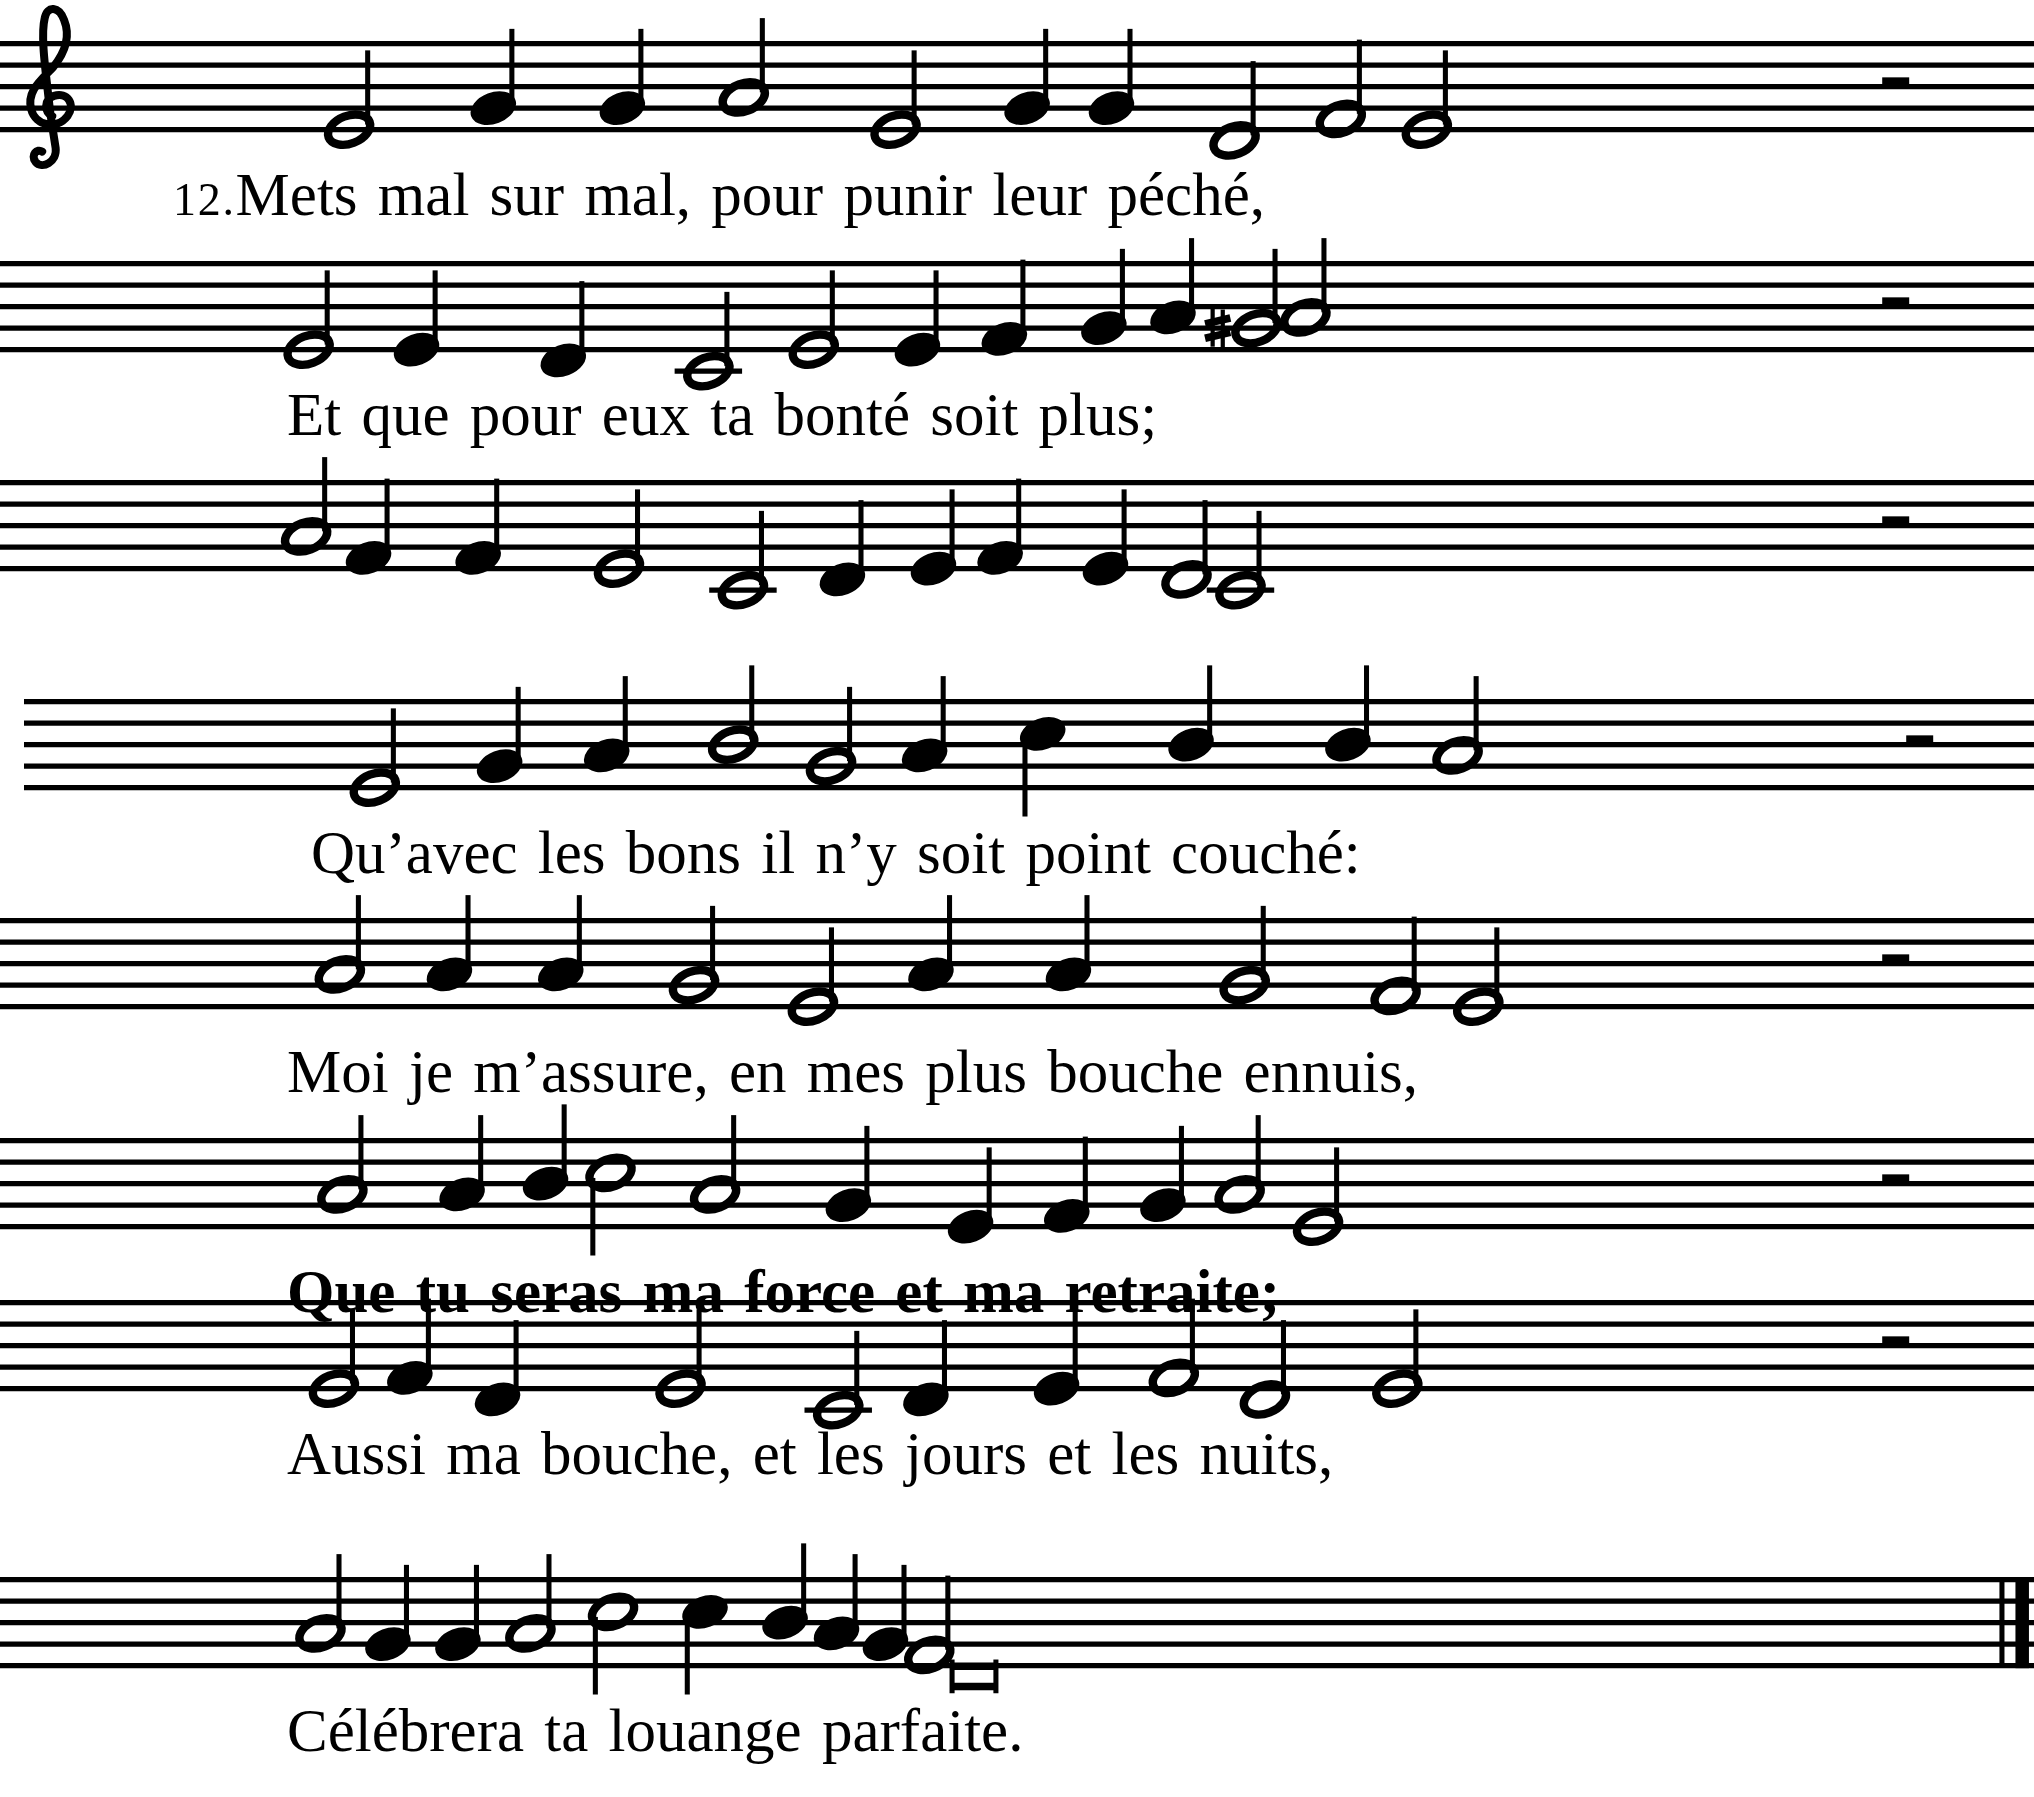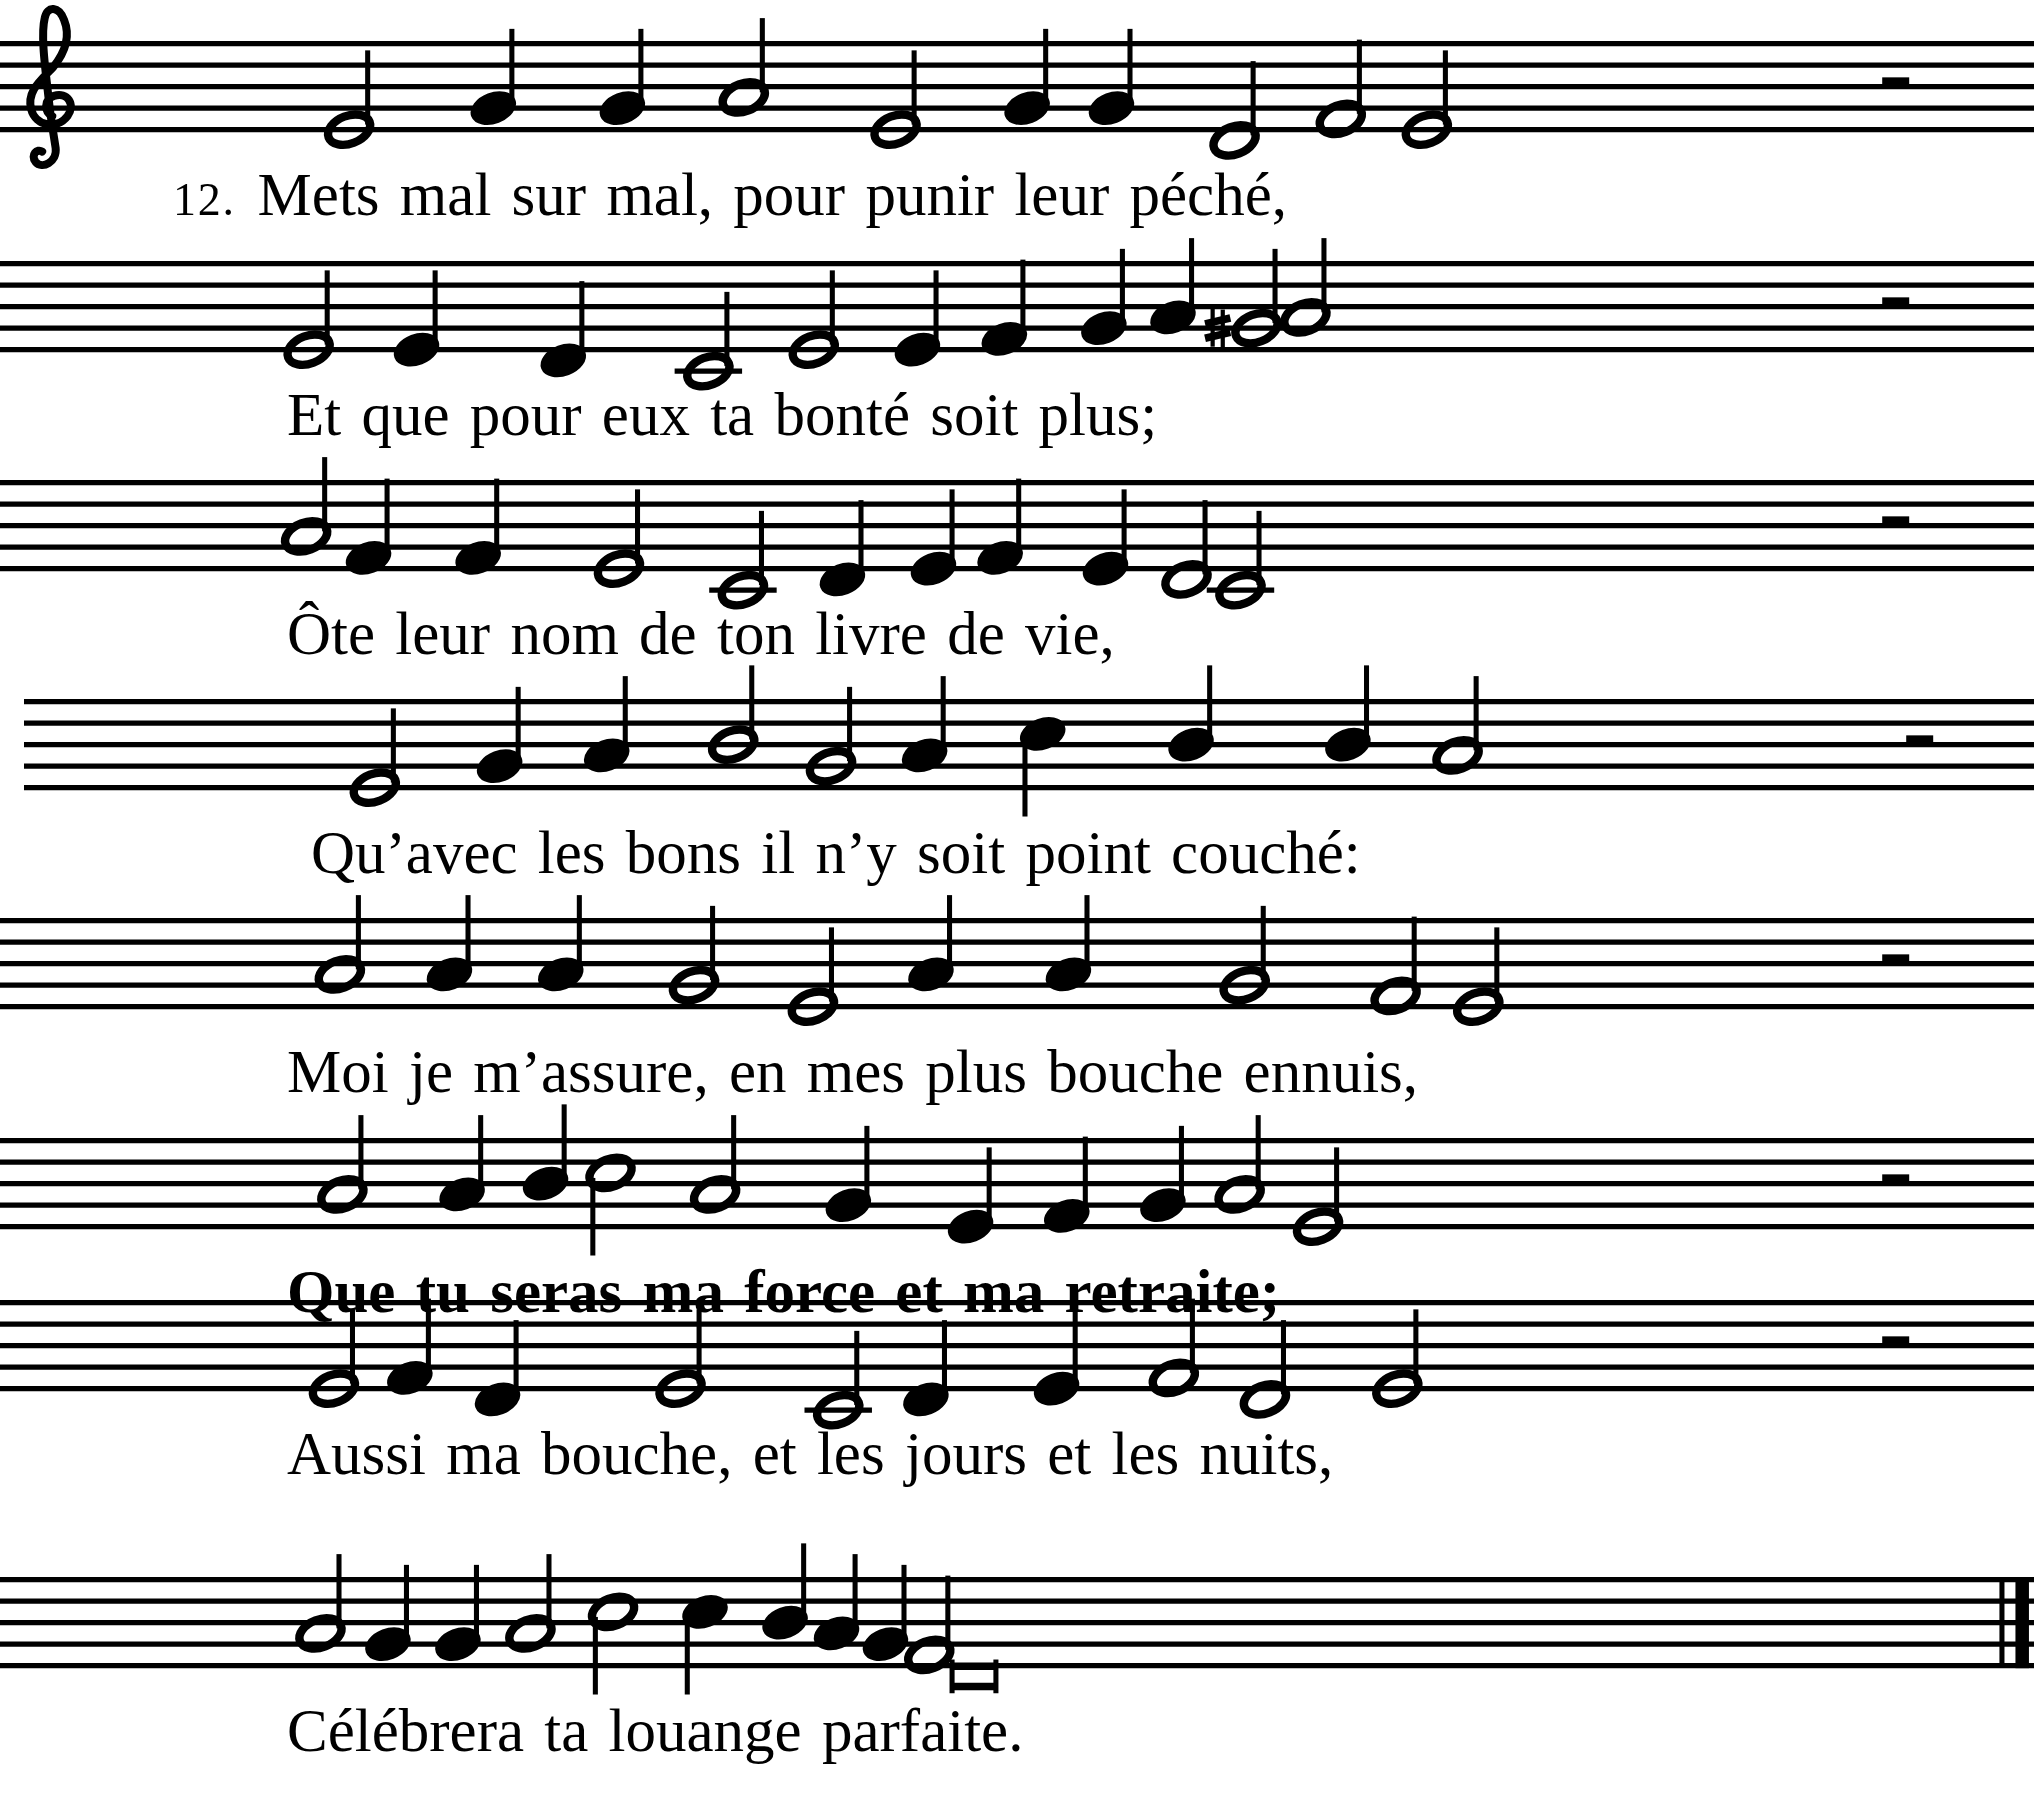--- a/index.html
+++ b/index.html
@@ -10,21 +10,21 @@
     position:relative;overflow:hidden;
   }
   .system{position:absolute;left:0;width:2034px;height:219px;}
   .system svg{position:absolute;left:0;top:0;display:block;}
   .lyric{
     position:absolute;top:171px;left:287px;
     font-size:61px;line-height:1;white-space:nowrap;
     word-spacing:5px;color:#000;
   }
   .lyric.with-prefix{left:173px;}
-  .verse-prefix{font-size:46px;margin-right:22px;letter-spacing:1.7px;}
+  .verse-prefix{font-size:46px;letter-spacing:1.7px;}
 </style>
 </head>
 <body>
 
 <div id="score">
     <div class="system" style="top: -6.7px;">
       <svg width="2034" height="194" viewBox="0 0 2412 230">
         <line x1="0" x2="2412" y1="60" y2="60" stroke="#000000" stroke-width="6"></line>
         <line x1="0" x2="2412" y1="85.5" y2="85.5" stroke="#000000" stroke-width="6"></line>
         <line x1="0" x2="2412" y1="111" y2="111" stroke="#000000" stroke-width="6"></line>
@@ -185,21 +185,20 @@
           <ellipse cx="1407" cy="174.75" rx="26" ry="16.5" transform="rotate(-21 1407 174.75)" fill="none" stroke="#000000" stroke-width="10"></ellipse>
           <line x1="1429" x2="1429" y1="168.75" y2="80.75" stroke="#000000" stroke-width="6"></line>
         </g>
         <g>
           <line x1="1431" x2="1511" y1="187.5" y2="187.5" stroke="#000000" stroke-width="6"></line>
           <ellipse cx="1471" cy="187.5" rx="26" ry="16.5" transform="rotate(-21 1471 187.5)" fill="none" stroke="#000000" stroke-width="10"></ellipse>
           <line x1="1493" x2="1493" y1="181.5" y2="93.5" stroke="#000000" stroke-width="6"></line>
         </g>
         <rect x="2232" y="100" width="32" height="11" fill="#000000"></rect>
       </svg>
-      <div class="lyric"><span>Ôte leur nom de ton livre de vie,</span></div>
     </div>
     <div class="system" style="top: 651px; margin-left: 24px;">
       <svg width="2034" height="194" viewBox="0 0 2412 230">
         <line x1="0" x2="2412" y1="60" y2="60" stroke="#000000" stroke-width="6"></line>
         <line x1="0" x2="2412" y1="85.5" y2="85.5" stroke="#000000" stroke-width="6"></line>
         <line x1="0" x2="2412" y1="111" y2="111" stroke="#000000" stroke-width="6"></line>
         <line x1="0" x2="2412" y1="136.5" y2="136.5" stroke="#000000" stroke-width="6"></line>
         <line x1="0" x2="2412" y1="162" y2="162" stroke="#000000" stroke-width="6"></line>
         <g>
           <ellipse cx="416" cy="162" rx="26" ry="16.5" transform="rotate(-21 416 162)" fill="none" stroke="#000000" stroke-width="10"></ellipse>

